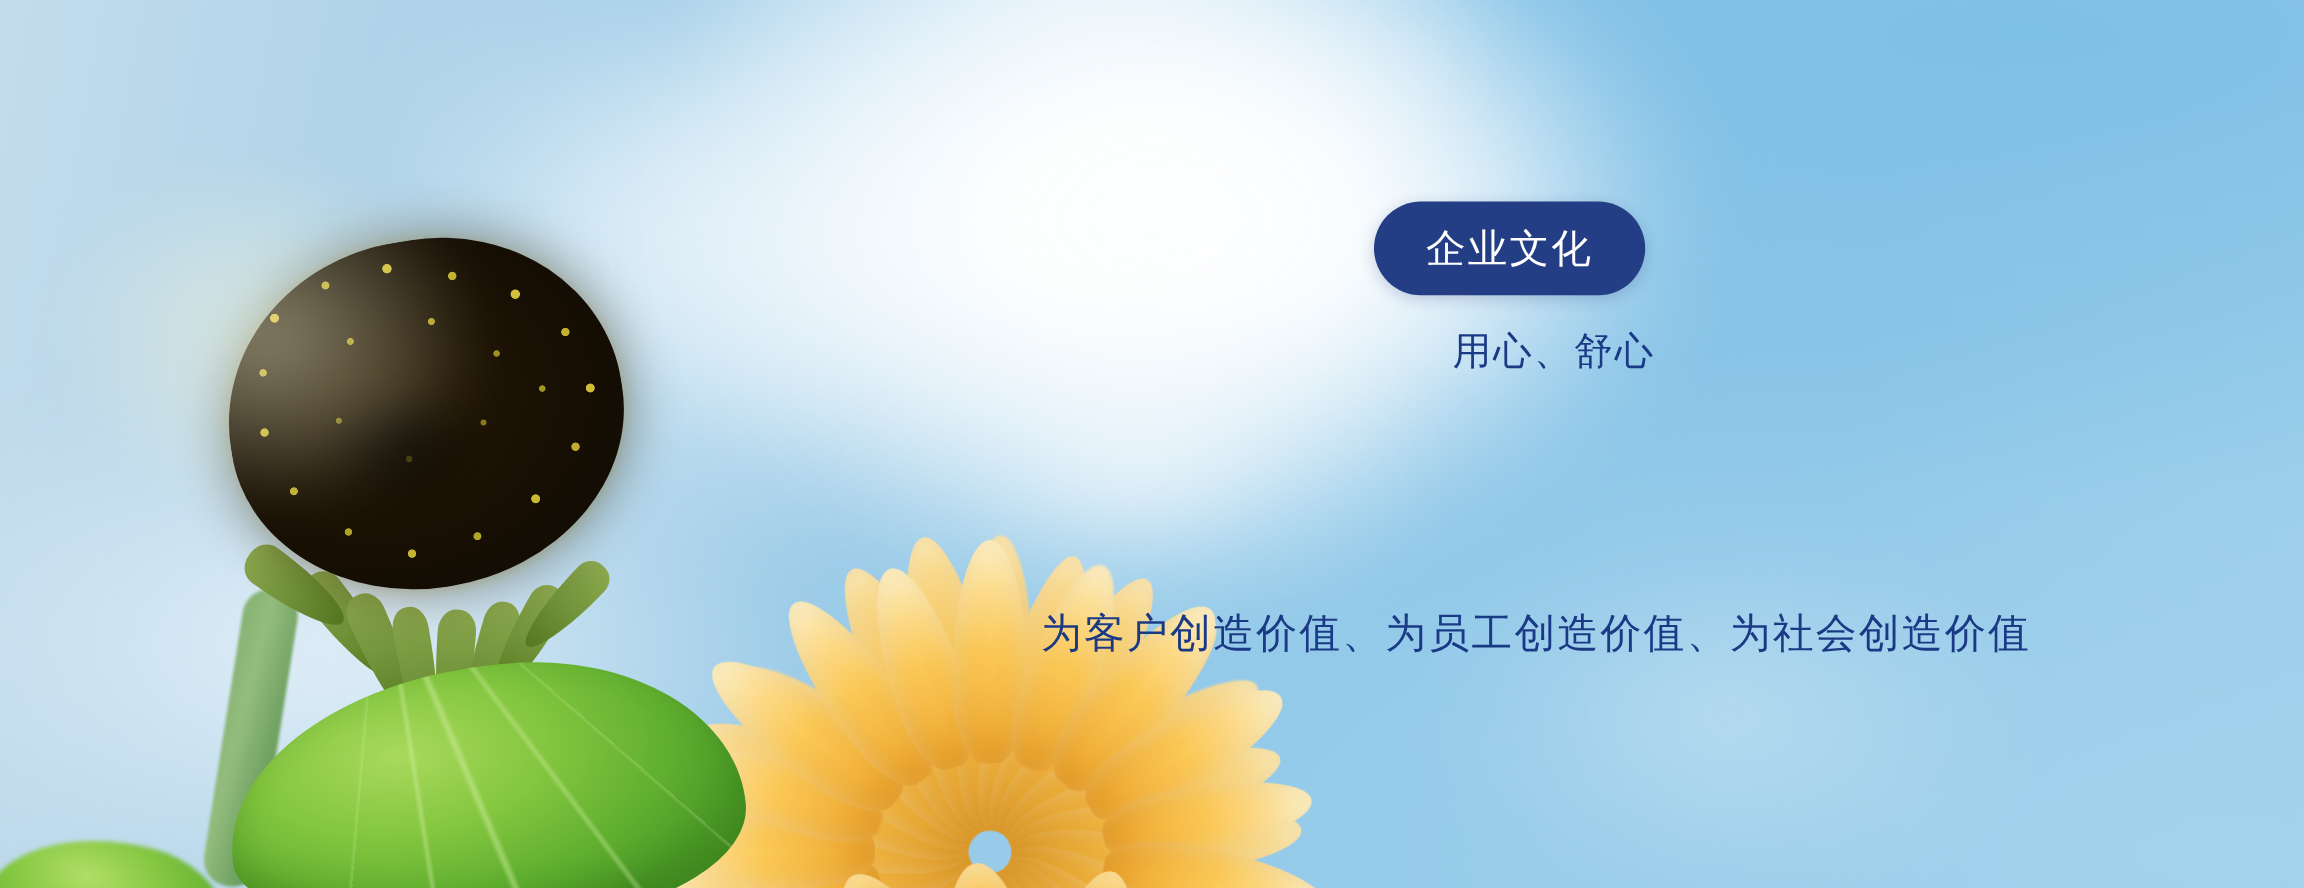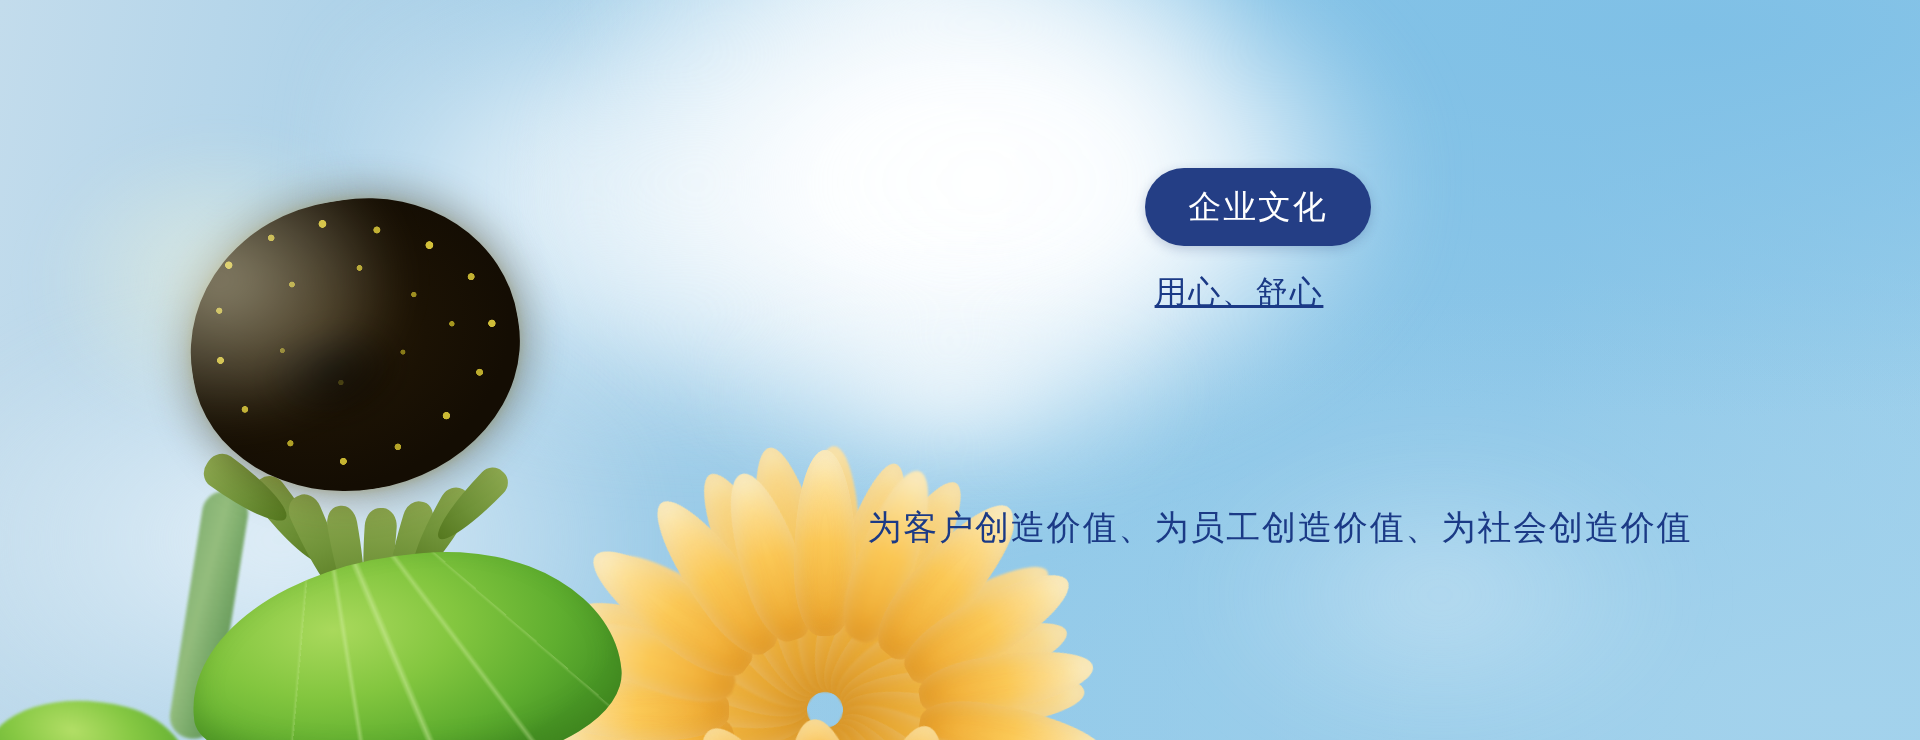--- a/index.html
+++ b/index.html
@@ -168,21 +168,21 @@
     display:inline-flex; align-items:center; justify-content:center;
     border-radius:999px; color:#fff; white-space:nowrap;
     letter-spacing:.055em; font-weight:400;
     box-shadow:0 3px 12px rgba(24,46,110,.22);
   }
   .pill-1 { left:1145px; top:168px; width:226px; height:78px; font-size:33px; }
   .pill-2 { left:1150px; top:398px; width:236px; height:82px; font-size:33px; }
   .tagline {
     color:#1b3a86; white-space:nowrap; letter-spacing:.055em; font-weight:400;
   }
-  .tag-1 { left:1128px; top:271px; width:222px; text-align:center; font-size:32px;text-decoration:underline; }
+  .tag-1 { left:1184px; top:271px; width:222px; text-align:center; font-size:32px; }
   .tag-2 { left:560px; top:505px; width:1440px; text-align:center; font-size:34px; }
 </style>
 </head>
 <body>
 
 <div class="banner">
 
   <div class="sky-base"></div>
   <div class="cloud-top-haze"></div>
   <div class="cloud-wide"></div>

